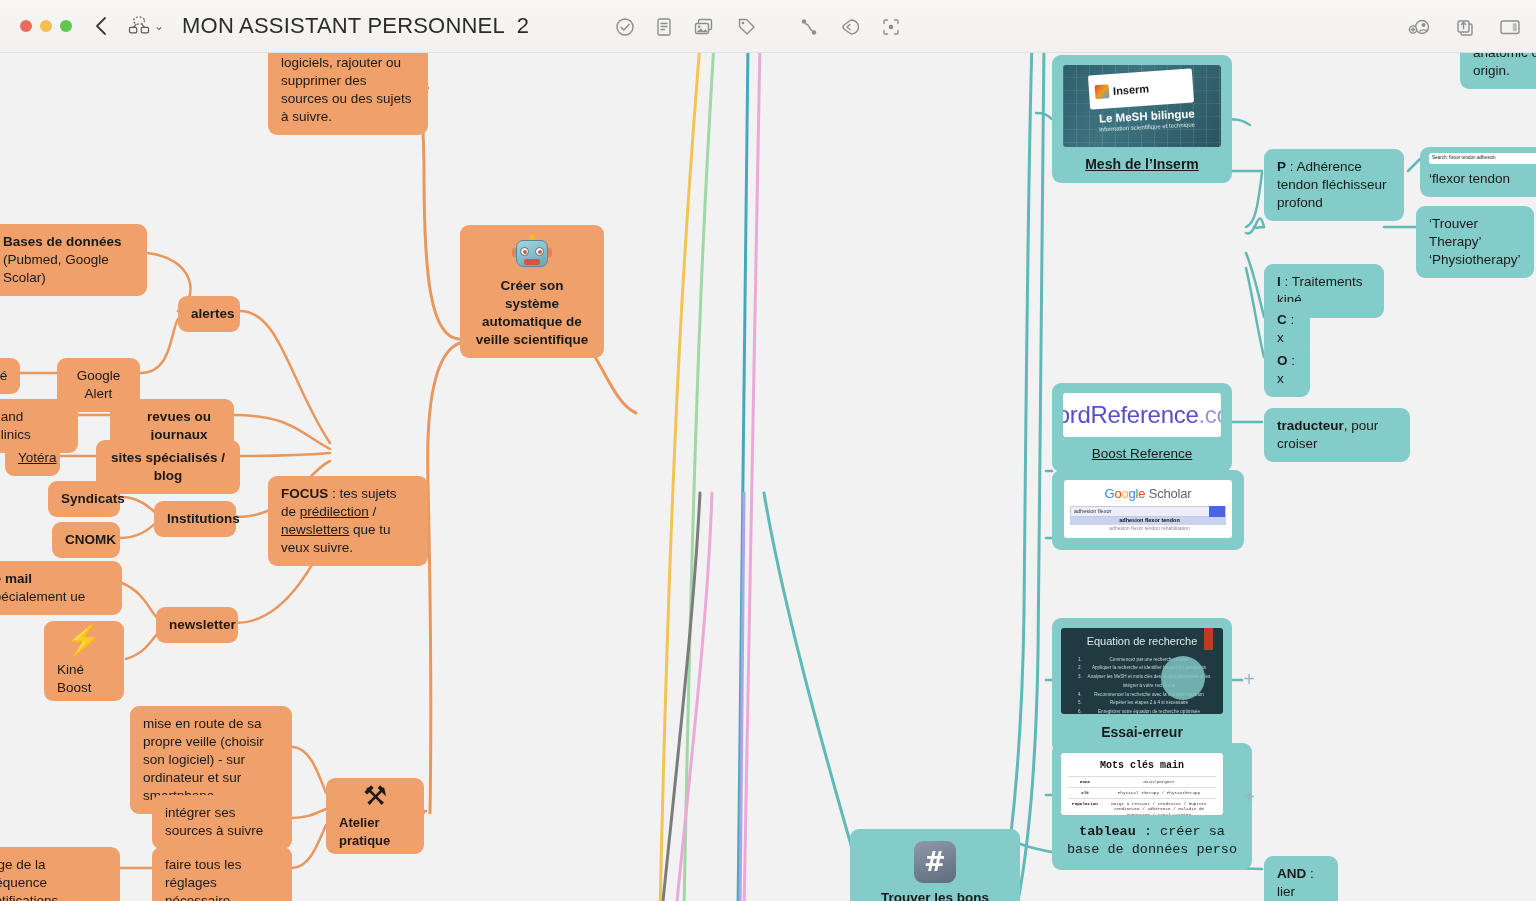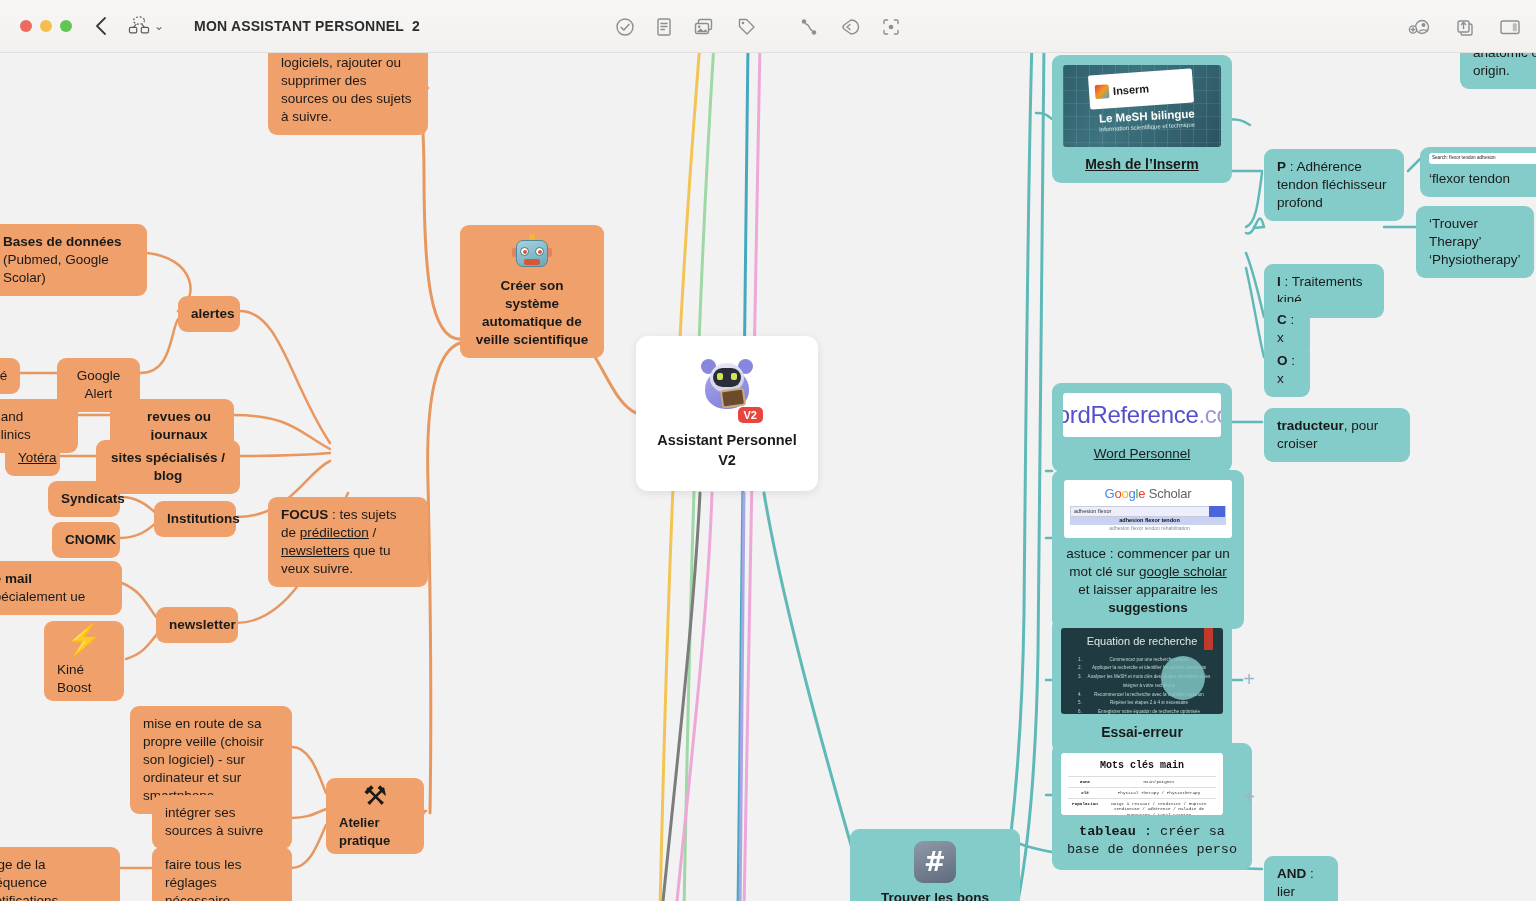--- a/index.html
+++ b/index.html
@@ -21,22 +21,22 @@
   }
   .traffic { display: flex; align-items: center; gap: 8px; margin-left: 20px; }
   .tl { width: 12px; height: 12px; border-radius: 50%; display:block; }
   .tl.red { background: #ed6a5e; }
   .tl.yellow { background: #f4bf4f; }
   .tl.green { background: #61c554; }
 
   .tb-back { margin-left: 22px; color: #3b3b3b; display:flex; align-items:center; }
   .tb-doc { margin-left: 20px; display: flex; align-items: center; gap: 4px; color:#4a4a4a;}
   #doc-title {
-    margin-left: 30px;
-    font-size: 14px; font-weight: bold; letter-spacing: .2px;
+    margin-left: 18px;
+    font-size: 22px; font-weight: normal; letter-spacing: .2px;
     color: #2c2c2c; white-space: pre;
   }
   .tb-center {
     position:absolute; left: 615px; top: 0; height: 53px;
     display: flex; align-items: center; gap: 20px;
   }
   .tb-center .grp2 { margin-left: 22px; display:flex; align-items:center; gap:20px; }
   .tb-right {
     position: absolute; right: 14px; top: 0; height: 53px;
     display: flex; align-items: center; gap: 22px;
@@ -400,21 +400,21 @@
     </div>
 
     <div class="node orange" style="left:5px; top:387px; width:55px; text-align:center;">
       <span class="u">Yotéra</span>
     </div>
 
     <div class="node orange b" style="left:96px; top:387px; width:144px; text-align:center;">
       <span>sites spécialisés / blog</span>
     </div>
 
-    <div class="node orange" style="left:268px; top:444px; width:160px;">
+    <div class="node orange" style="left:268px; top:423px; width:160px;">
       <span class="b">FOCUS</span><span> : tes sujets de </span><span class="u">prédilection</span><span> / </span><span class="u">newsletters</span><span> que tu veux suivre.</span>
     </div>
 
     <div class="node orange b" style="left:48px; top:428px; width:72px; text-align:right;">
       <span>Syndicats</span>
     </div>
 
     <div class="node orange b" style="left:154px; top:448px; width:82px; text-align:center;">
       <span>Institutions</span>
     </div>
@@ -467,35 +467,20 @@
             <i></i>
           </span>
           <span class="reye r">
             <i></i>
           </span>
         <span class="rmouth"></span>
       </div>
       <div class="b">Créer son système automatique de veille scientifique</div>
     </div>
 
-    <div class="node white center" id="n-center">
-      <div class="mascot">
-        <span class="ear l"></span>
-          <span class="ear r"></span>
-        <span class="body"></span>
-        <span class="head"></span>
-        <span class="face">
-            <i class="eye l"></i>
-            <i class="eye r"></i>
-          </span>
-        <span class="tablet"></span>
-        <span class="v2">V2</span>
-      </div>
-      <div class="label">Assistant Personnel V2</div>
-    </div>
 
     <div class="node teal" style="left:1460px; top:-18px; width:110px;">
       <span>anatomic or origin.</span>
     </div>
 
     <div class="node teal ctr" style="left:1052px; top:2px; width:180px; padding:10px 11px 9px;">
       <div class="thumb inserm-thumb">
         <div class="circuit"></div>
         <div class="card">
           <span class="logo"></span>
@@ -532,41 +517,38 @@
 
     <div class="node teal" style="left:1264px; top:290px; width:46px;">
       <span class="b">O</span><span> : x</span>
     </div>
 
     <div class="node teal ctr" style="left:1052px; top:330px; width:180px; padding:10px 11px 9px;">
       <div class="thumb wr-thumb">
         <span class="p1">WordReference</span>
           <span class="p2">.com</span>
       </div>
-      <div class="u" style="margin-top:8px;">Word Personnel</div>
+      <div class="u" style="margin-top:8px;">Boost Reference</div>
     </div>
 
     <div class="node teal" style="left:1264px; top:355px; width:146px;">
       <span class="b">traducteur</span><span>, pour croiser</span>
     </div>
 
     <div class="node teal ctr" style="left:1052px; top:417px; width:192px; padding:10px 12px 12px;">
       <div class="thumb gs-thumb">
         <div class="gtitle"><span class="g1">G</span><span class="g2">o</span><span class="g3">o</span><span class="g4">g</span><span class="g5">l</span><span class="g6">e</span><span class="gs"> Scholar</span></div>
         <div class="srow">
           <span>adhesion flexor</span>
           <span class="btn"></span>
         </div>
         <div class="srow2">
           <span>adhesion flexor tendon</span>
         </div>
         <div class="srow3">adhesion flexor tendon rehabilitation</div>
-      </div>
-      <div style="margin-top:7px;">
-        <span>astuce : commencer par un mot clé sur </span><span class="u">google scholar</span><span> et laisser apparaitre les </span><span class="b">suggestions</span>
       </div>
     </div>
 
     <div class="node teal ctr" style="left:1052px; top:565px; width:180px; padding:10px 9px 11px;">
       <div class="thumb eq-thumb">
         <span class="bar"></span>
           <span class="circ"></span>
         <div class="eqt">Equation de recherche</div>
         <ol>
           <li>Commencez par une recherche simple</li>

